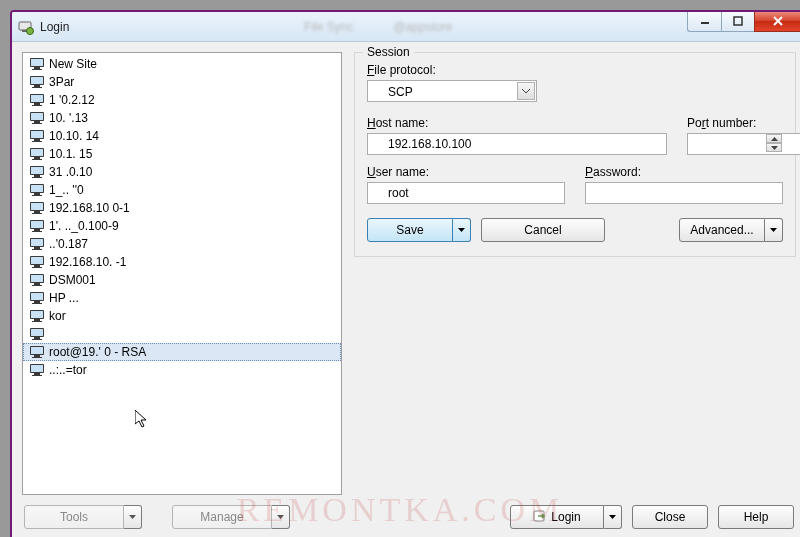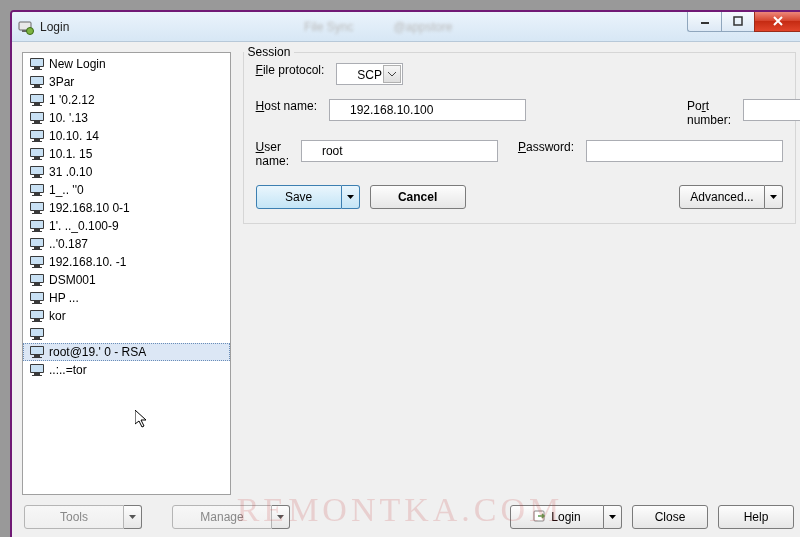--- a/index.html
+++ b/index.html
@@ -23,23 +23,23 @@
 
 .left-col { width: 320px; display: flex; flex-direction: column; }
 .site-list { flex: 1; background: #fff; border: 1px solid #a0a0a0; overflow: auto; padding: 2px 0; }
 .site-item { display: flex; align-items: center; height: 18px; padding: 0 4px 0 6px; gap: 4px; cursor: default; }
 .site-item.selected { background: #dce7f5; border: 1px dotted #6a8db8; height: 18px; padding-left: 5px; }
 .site-item .lbl { white-space: nowrap; color: #000; }
 .monitor-icon { width: 16px; height: 14px; flex: 0 0 16px; }
 
 .right-col { flex: 1; display: flex; flex-direction: column; }
 .fieldset { border: 1px solid #d6d6d6; padding: 10px 12px 14px 12px; position: relative; }
-.fieldset-title { position: absolute; top: -8px; left: 0; background: #f0f0f0; padding: 0 4px; color: #000; }
+.fieldset-title { position: absolute; top: -8px; left: 8px; background: #f0f0f0; padding: 0 4px; color: #000; }
 .row { display: flex; gap: 20px; margin-bottom: 6px; }
-.field { display: flex; flex-direction: row; gap: 12px; }
+.field { display: flex; flex-direction: column; }
 .label { color: #000; margin-bottom: 3px; }
 .label u { text-decoration: underline; }
 .select, .input { height: 22px; border: 1px solid #abadb3; background: #fff; padding: 2px 20px; font-size: 12px; }
 .select { position: relative; }
 .select-btn { position: absolute; right: 1px; top: 1px; width: 18px; height: 18px; background: linear-gradient(#f6f6f6, #dedede); border: 1px solid #b0b0b0; display: flex; align-items: center; justify-content: center; }
 .select-text { line-height: 18px; }
 
 .spinner { position: relative; }
 .spin-btns { position: absolute; right: 1px; top: 1px; width: 16px; height: 18px; display: flex; flex-direction: column; }
 .spin-btn { flex: 1; background: linear-gradient(#f6f6f6,#dedede); border: 1px solid #b0b0b0; display: flex; align-items: center; justify-content: center; }
@@ -102,21 +102,21 @@
   <div class="content">
     <div class="left-col">
       <div class="site-list" id="site-list">
           <div class="site-item">
             <svg class="monitor-icon" viewBox="0 0 16 14">
               <rect x="1" y="1" width="14" height="9" rx="1" fill="#3a3a3a"></rect>
               <rect x="2" y="2" width="12" height="7" fill="#c9e1f4"></rect>
               <rect x="5" y="10" width="6" height="2" fill="#3a3a3a"></rect>
               <rect x="3" y="12" width="10" height="1" fill="#3a3a3a"></rect>
             </svg>
-            <span class="lbl">New Login</span>
+            <span class="lbl">New Site</span>
           </div>
           <div class="site-item">
             <svg class="monitor-icon" viewBox="0 0 16 14">
               <rect x="1" y="1" width="14" height="9" rx="1" fill="#3a3a3a"></rect>
               <rect x="2" y="2" width="12" height="7" fill="#c9e1f4"></rect>
               <rect x="5" y="10" width="6" height="2" fill="#3a3a3a"></rect>
               <rect x="3" y="12" width="10" height="1" fill="#3a3a3a"></rect>
             </svg>
             <span class="lbl">3Par</span>
           </div>
@@ -321,21 +321,21 @@
 
         <div class="btn-row">
           <div class="splitbtn primary">
             <div class="btn" style="width:86px;">Save</div>
             <div class="arrow">
                 <svg width="7" height="4">
                   <path d="M0 0 L3.5 4 L7 0" fill="#000"></path>
                 </svg>
               </div>
           </div>
-          <div class="btn" style="width:96px;font-weight:bold;">Cancel</div>
+          <div class="btn" style="width:124px;">Cancel</div>
           <div style="flex:1"></div>
           <div class="splitbtn">
             <div class="btn" style="width:86px;">Advanced...</div>
             <div class="arrow">
                 <svg width="7" height="4">
                   <path d="M0 0 L3.5 4 L7 0" fill="#000"></path>
                 </svg>
               </div>
           </div>
         </div>

